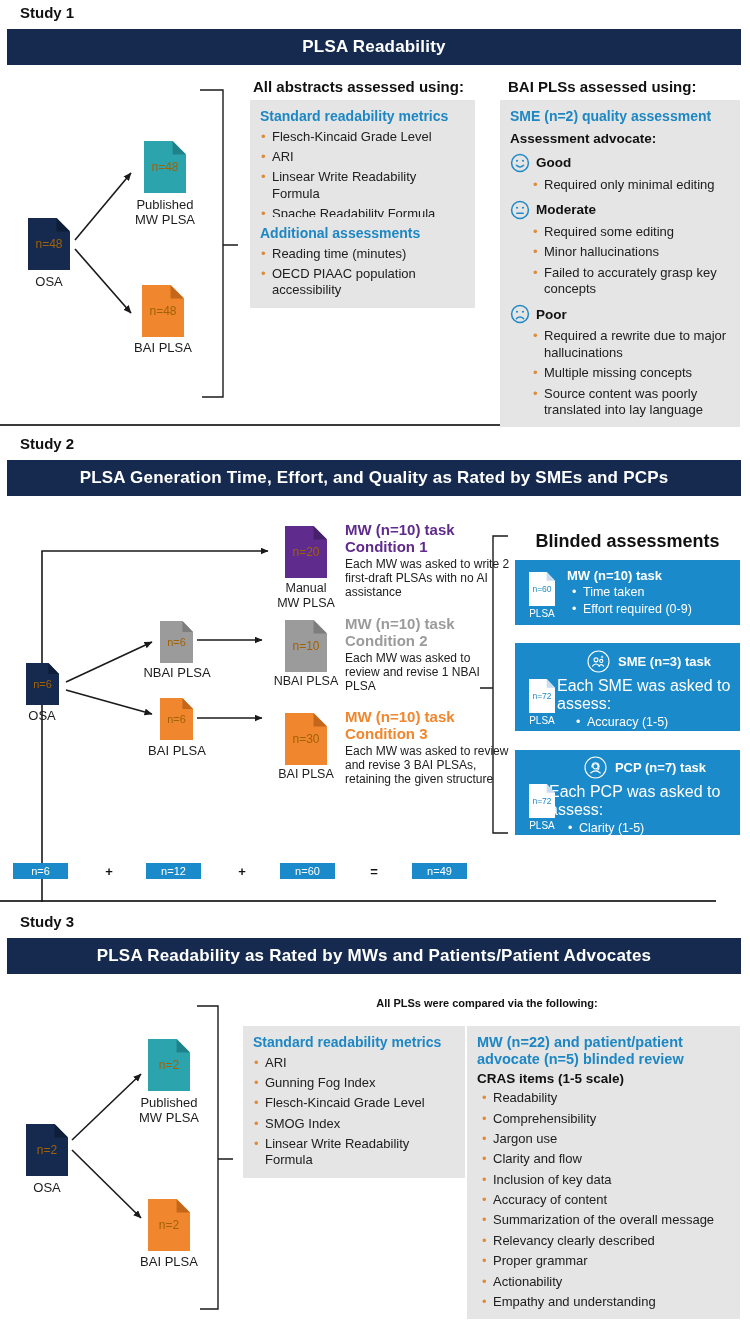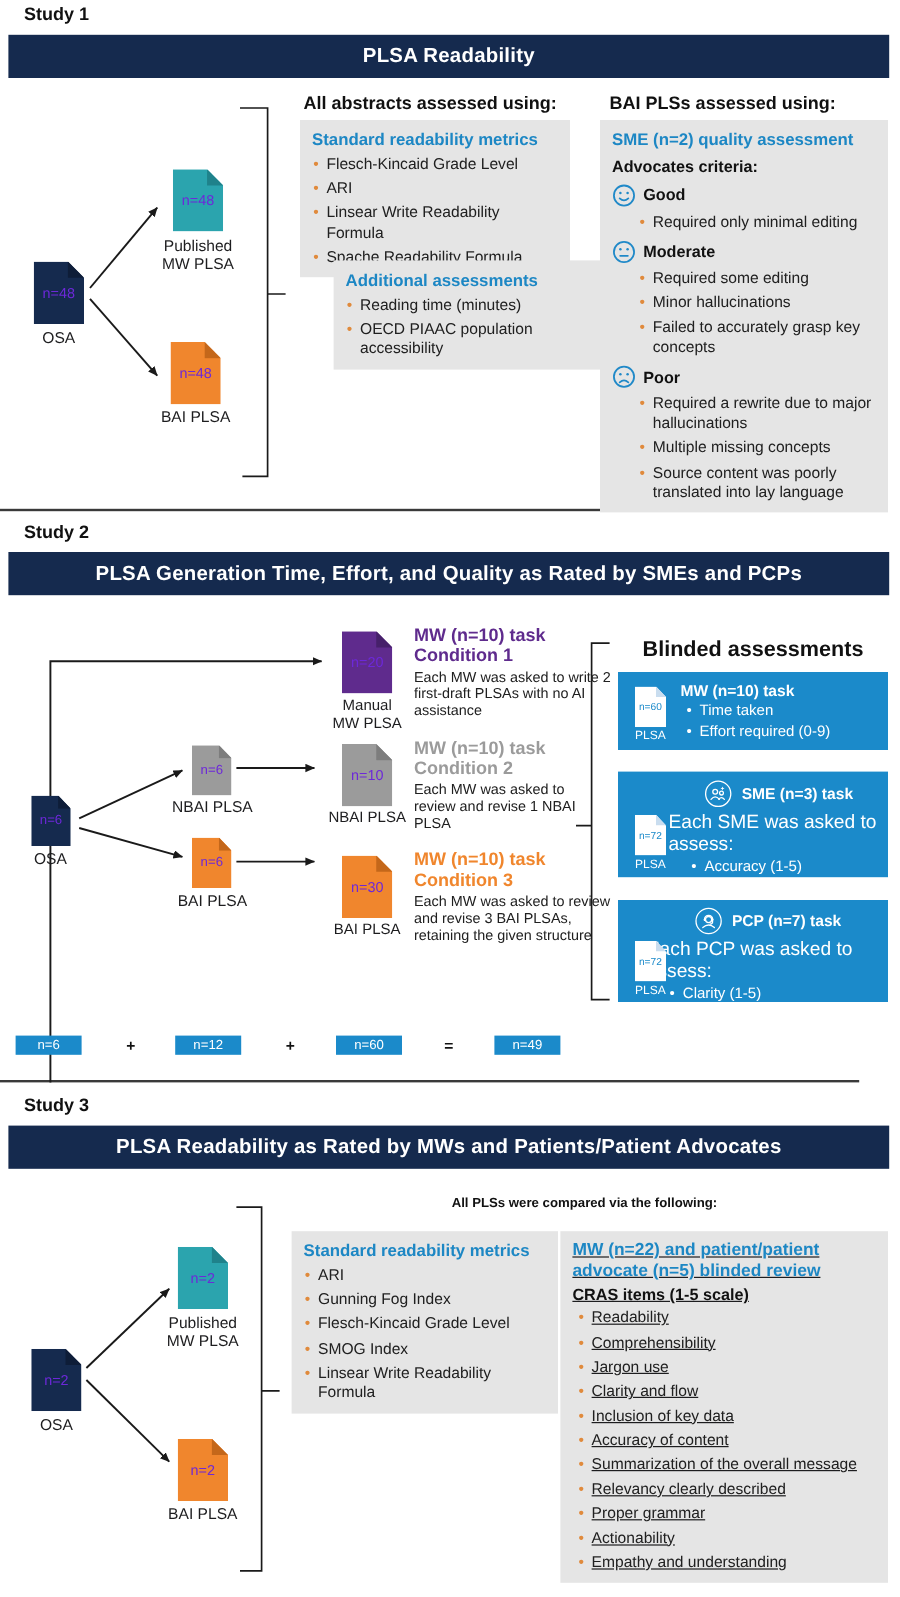--- a/index.html
+++ b/index.html
@@ -11,21 +11,21 @@
     display:flex;align-items:center;justify-content:center;}
   .navybar span{color:#fff;font-weight:bold;font-size:17px;letter-spacing:.2px;}
   .overlay{position:absolute;left:0;top:0;pointer-events:none;}
   .overlay line,.overlay polyline{stroke:#1a1a1a;stroke-width:1.6;fill:none;}
   .overlay .bracket{stroke:#1a1a1a;stroke-width:1.4;fill:none;}
   
   .doc{position:absolute;display:flex;align-items:center;justify-content:center;}
   .doc i{display:block;position:absolute;inset:0;}
   .doc .body{background:var(--c);clip-path:polygon(0 0,68% 0,100% 26%,100% 100%,0 100%);}
   .doc .flap{background:var(--cd);clip-path:polygon(68% 0,100% 26%,68% 26%);}
-  .doc .n{position:relative;color:#6d28d9;}
+  .doc .n{position:relative;color:#a16207;}
   .big{width:42px;height:52px}.big .n{font-size:12px;}
   .small{width:33px;height:42px}.small .n{font-size:11px;}
   .tiny{width:26px;height:34px}.tiny .n{font-size:8.5px;color:#1b8aca;}
   .navy{--c:#152a4e;--cd:#0e1d38}.teal{--c:#2ba4ae;--cd:#1f828b}
   .orangec{--c:#f0862d;--cd:#c4671a}.purplec{--c:#5f2b8d;--cd:#46206a}
   .grayc{--c:#9b9b9b;--cd:#7d7d7d}.whitec{--c:#ffffff;--cd:#c9ddef}
   .doc-label{position:absolute;text-align:center;font-size:13px;line-height:1.18;color:#1d1d1f;}
   .pre{white-space:pre-line;}
   
   .col-heading{position:absolute;font-weight:bold;font-size:15px;color:#111;}
@@ -108,33 +108,33 @@
     <div class="panel" style="left:250px;top:100px;width:225px;">
       <div class="panel-heading">Standard readability metrics</div>
       <ul class="bullets">
         <li>Flesch-Kincaid Grade Level</li>
         <li>ARI</li>
         <li>Linsear Write Readability Formula</li>
         <li>Spache Readability Formula</li>
       </ul>
     </div>
 
-    <div class="panel" style="left:250px;top:217px;width:225px;margin-left:28px;">
+    <div class="panel" style="left:250px;top:217px;width:225px;">
       <div class="panel-heading">Additional assessments</div>
       <ul class="bullets">
         <li>Reading time (minutes)</li>
         <li>OECD PIAAC population accessibility</li>
       </ul>
     </div>
 
     <div class="col-heading" style="left:508px;top:78px;">BAI PLSs assessed using:</div>
 
     <div class="panel" style="left:500px;top:100px;width:240px;">
       <div class="panel-heading">SME (n=2) quality assessment</div>
-      <div class="crit-label">Advocates criteria:</div>
+      <div class="crit-label">Assessment advocate:</div>
 
       <div class="crit">
         <div class="crit-head">
           <svg class="face" viewBox="0 0 20 20" width="20" height="20">
             <circle cx="10" cy="10" r="8.4"></circle>
             <circle class="f" cx="7" cy="7.8" r="1.05"></circle>
               <circle class="f" cx="13" cy="7.8" r="1.05"></circle>
             <path d="M6.4 12.3 Q10 15.6 13.6 12.3"></path>
           </svg>
           <span>Good</span>
@@ -292,21 +292,21 @@
       </div>
     </div>
 
     <div class="bluebox" style="left:515px;top:324px;width:225px;height:85px;">
       <div class="doc tiny whitec" style="left:14px;top:34px;">
         <i class="body"></i>
           <i class="flap"></i>
         <span class="n">n=72</span>
       </div>
       <div class="wdoc-label" style="left:9px;top:70px;width:36px;">PLSA</div>
-      <div style="margin-left:24px;padding-top:5px;">
+      <div style="margin-left:34px;padding-top:5px;">
         <div class="iconrow">
           <svg class="picto" viewBox="0 0 30 30" width="25" height="25">
             <circle class="o" cx="15" cy="15" r="12.6"></circle>
             <circle class="o" cx="15" cy="13.6" r="3.1"></circle>
             <path class="o" d="M10.9 13.4 a4.1 4.1 0 0 1 8.2 0"></path>
             <rect class="fw" x="10.2" y="12.5" width="1.5" height="2.6" rx="0.7"></rect>
             <rect class="fw" x="18.3" y="12.5" width="1.5" height="2.6" rx="0.7"></rect>
             <path class="o" d="M19 15.4 q0.2 2.5 -2.5 2.8"></path>
             <path class="o" d="M9.2 21.6 q5.8 -5.2 11.6 0"></path>
           </svg>
@@ -369,21 +369,21 @@
       <div class="panel-heading">Standard readability metrics</div>
       <ul class="bullets">
         <li>ARI</li>
         <li>Gunning Fog Index</li>
         <li>Flesch-Kincaid Grade Level</li>
         <li>SMOG Index</li>
         <li>Linsear Write Readability Formula</li>
       </ul>
     </div>
 
-    <div class="panel" style="left:467px;top:124px;width:273px;padding-right:14px;text-decoration:underline;">
+    <div class="panel" style="left:467px;top:124px;width:273px;padding-right:14px;">
       <div class="panel-heading" style="font-size:14.5px;">MW (n=22) and patient/patient advocate (n=5) blinded review</div>
       <div class="crit-label" style="margin-top:2px;">CRAS items (1-5 scale)</div>
       <ul class="bullets" style="margin-left:4px;">
         <li>Readability</li>
         <li>Comprehensibility</li>
         <li>Jargon use</li>
         <li>Clarity and flow</li>
         <li>Inclusion of key data</li>
         <li>Accuracy of content</li>
         <li>Summarization of the overall message</li>

